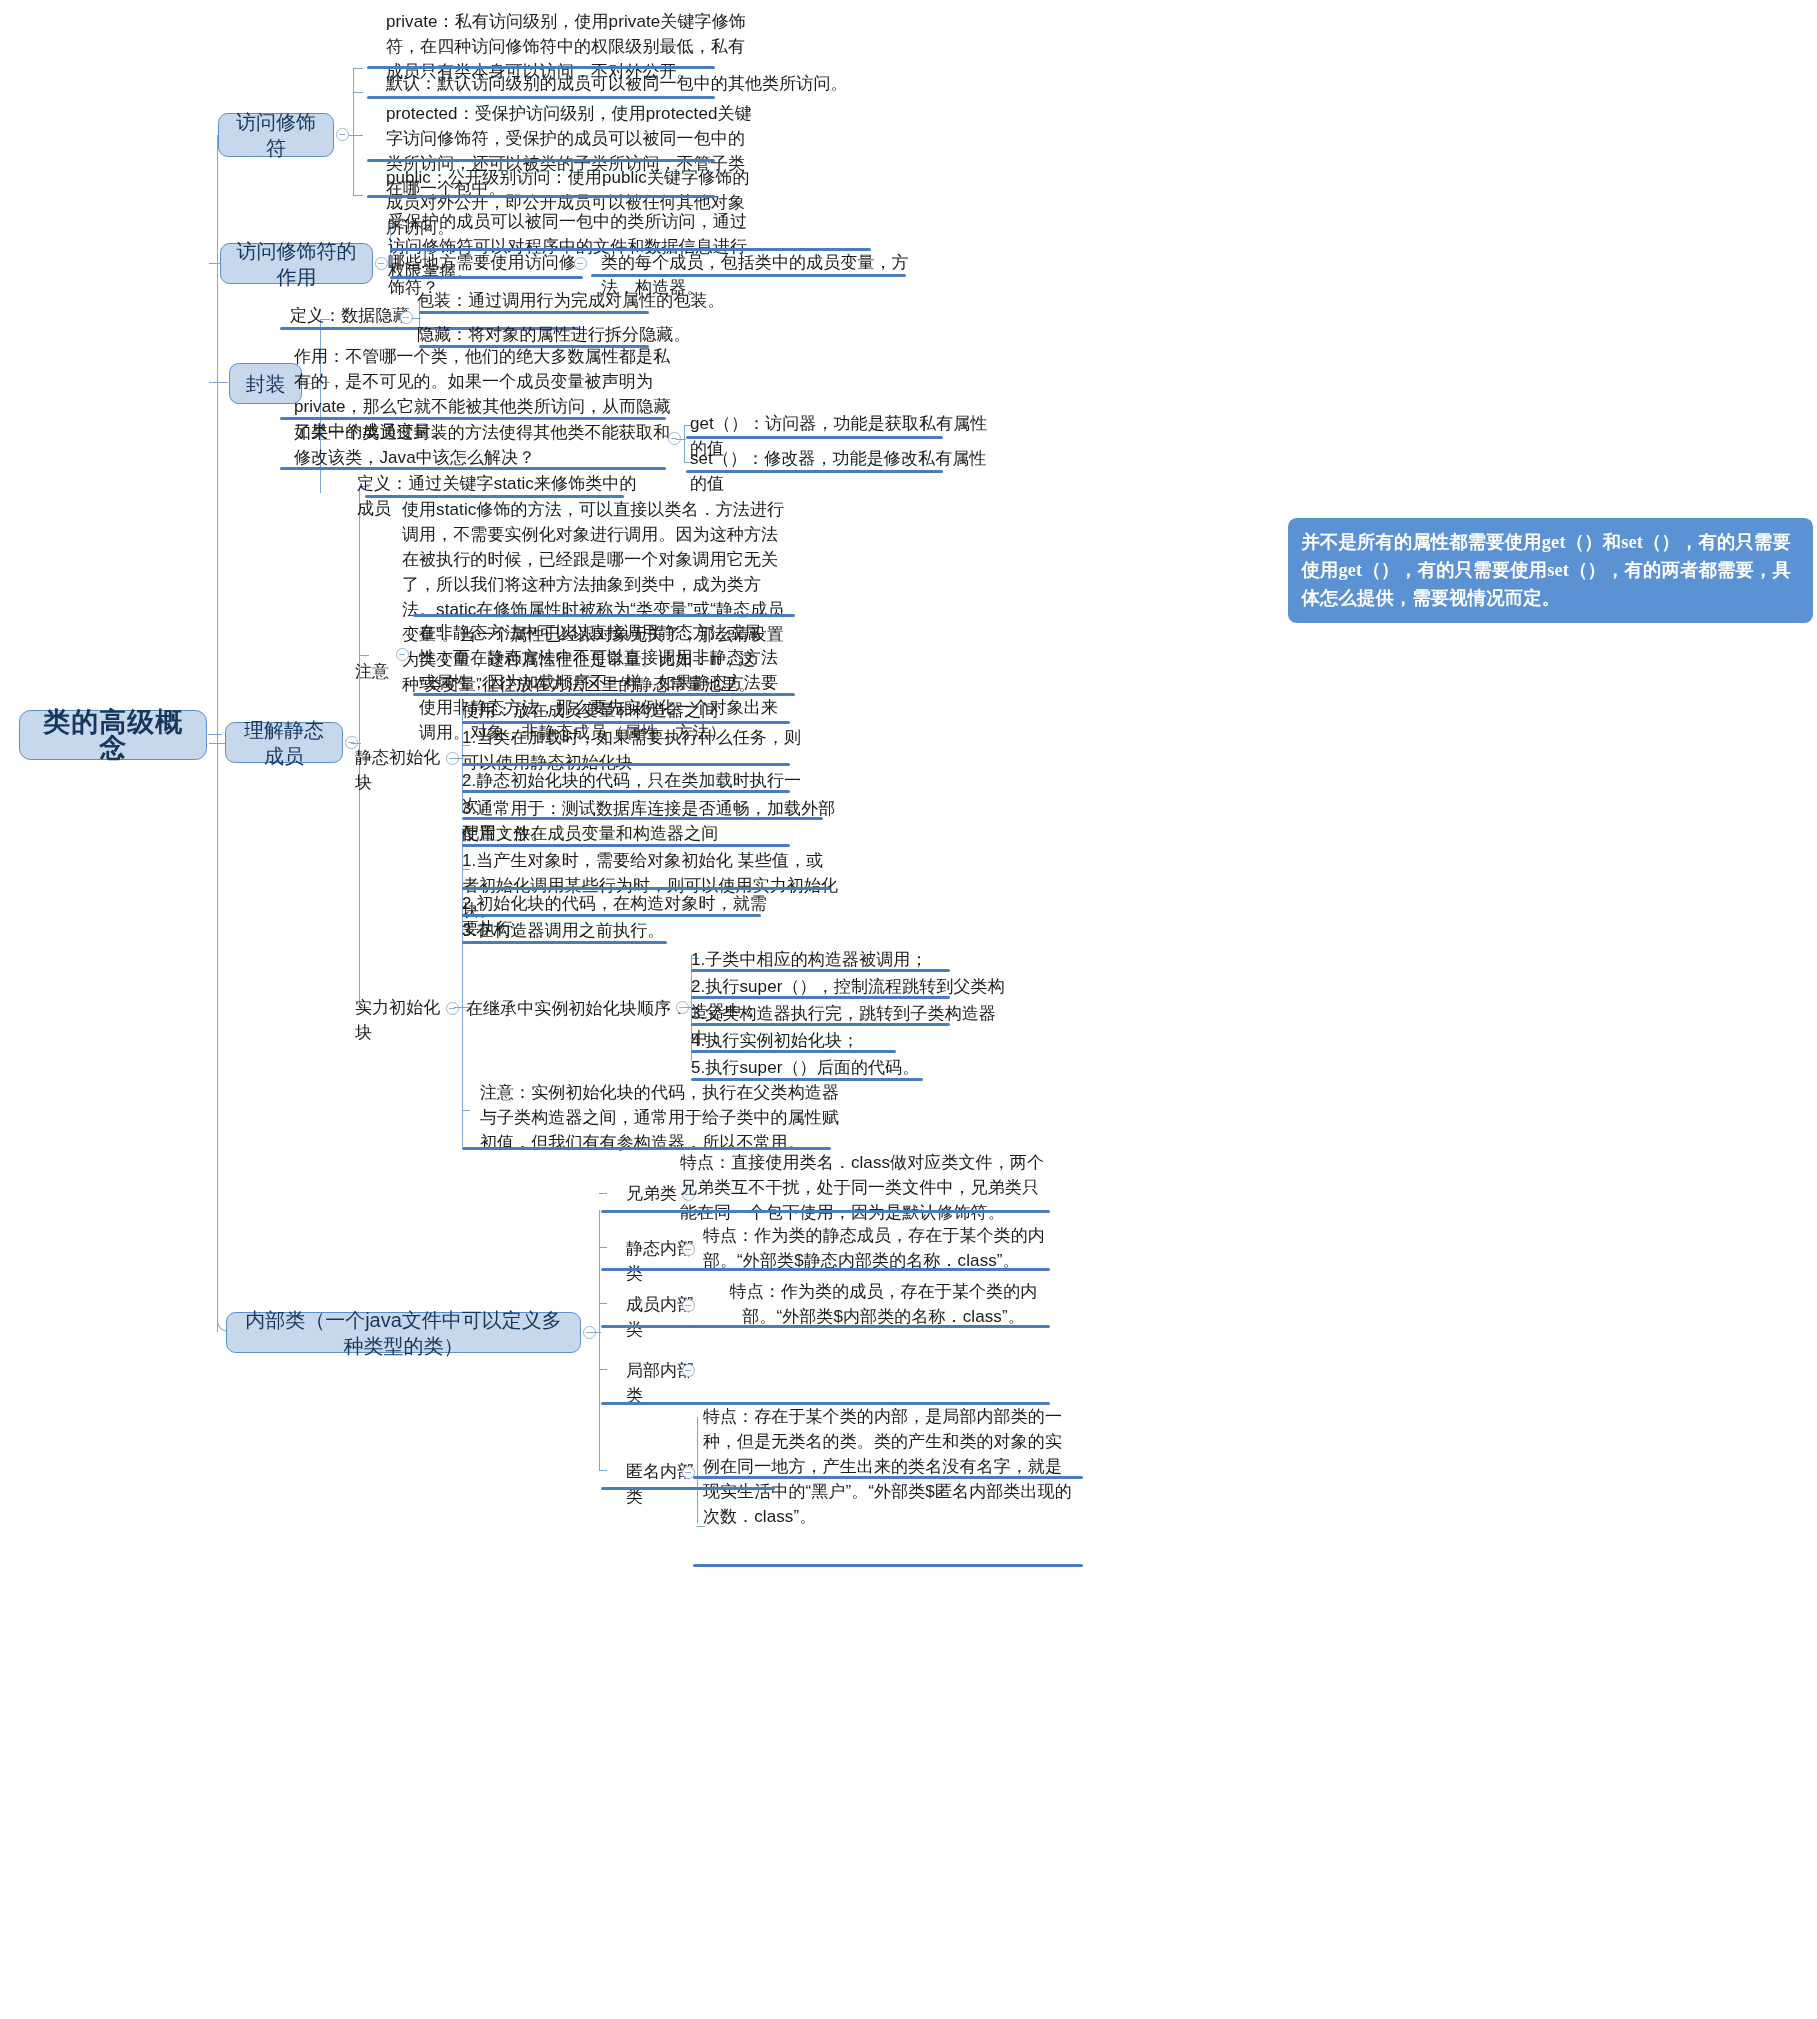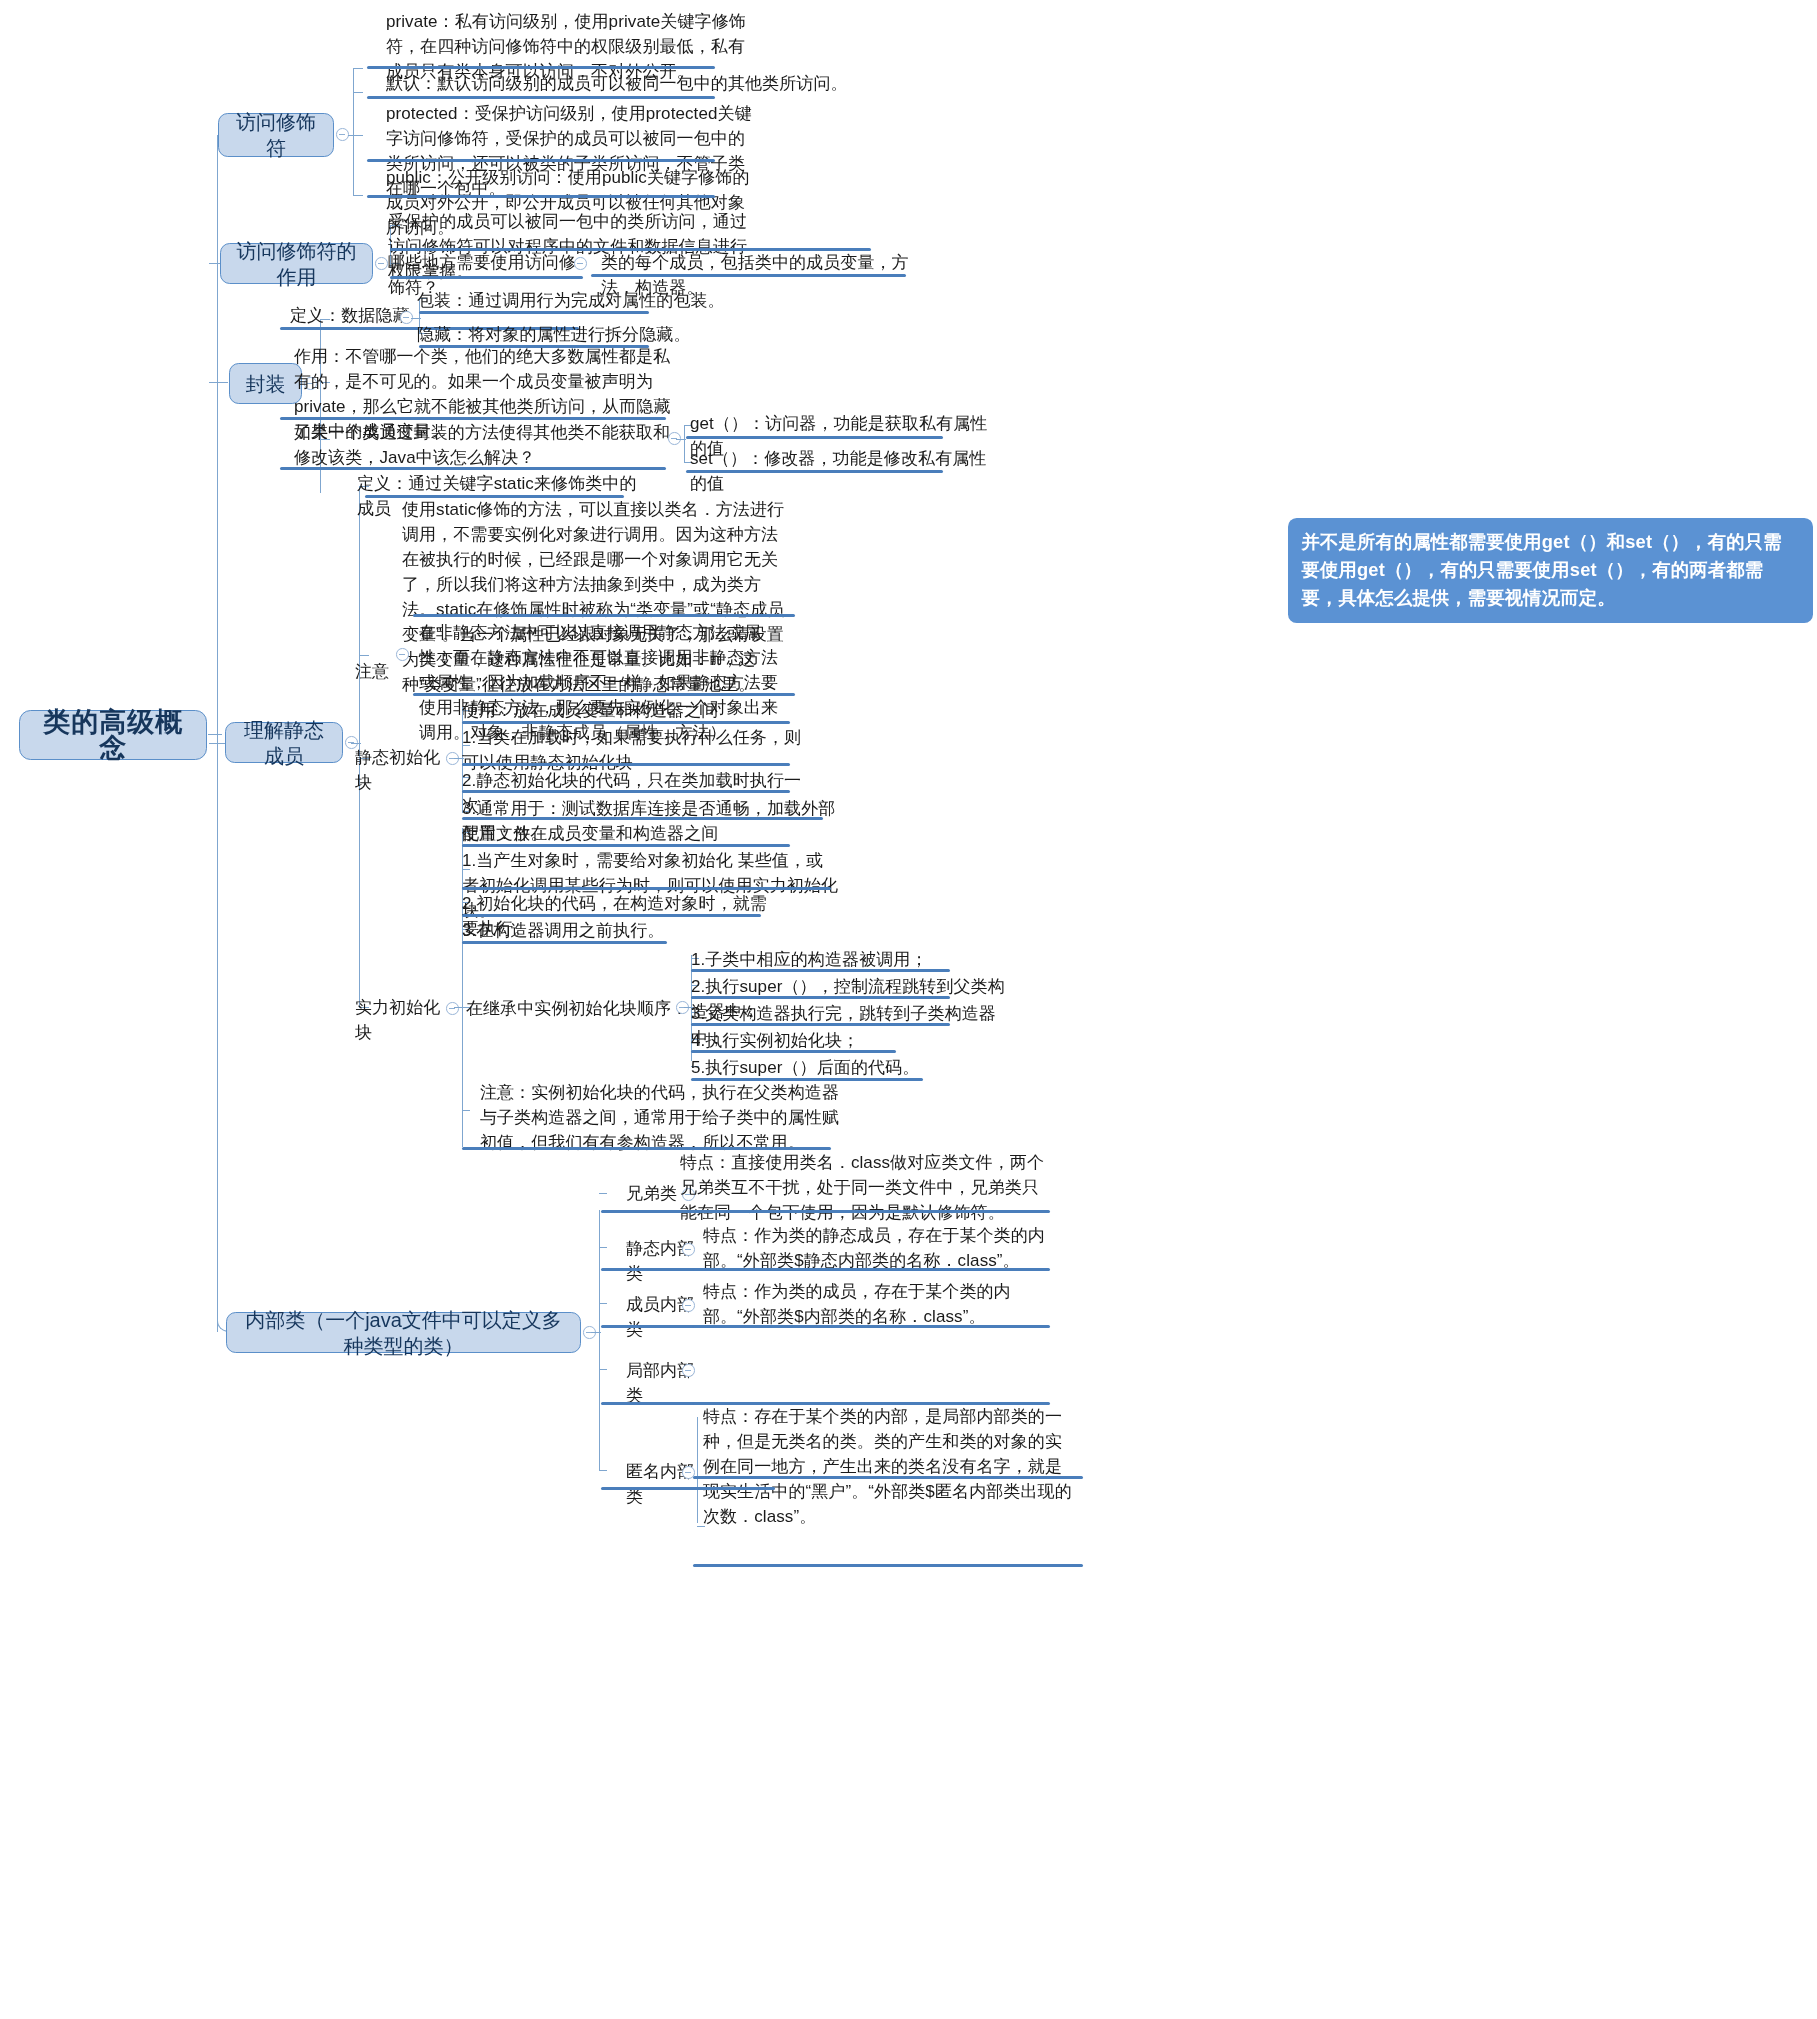--- a/index.html
+++ b/index.html
@@ -206,21 +206,21 @@
   <div class="hline" style="left:676px; top:439px; width:9.7px;"></div>
 
   <div class="hline" style="left:684px; top:425px; width:7.7px;"></div>
   <div class="txt" style="left:686px; top:410px; width:319px;">get（）：访问器，功能是获取私有属性的值</div>
   <div class="ubar" style="left:686px; top:436px; width:257px;"></div>
 
   <div class="hline" style="left:684px; top:462px; width:7.7px;"></div>
   <div class="txt" style="left:686px; top:445px; width:319px;">set（）：修改器，功能是修改私有属性的值</div>
   <div class="ubar" style="left:686px; top:470px; width:257px;"></div>
 
-  <div class="callout" style="left:1288px; top:518px; width:525px;">
+  <div class="callout" style="left:1288px; top:518px; width:525px;font-family:Liberation Serif, serif;">
     <span>并不是所有的属性都需要使用get（）和set（），有的只需要使用get（），有的只需要使用set（），有的两者都需要，具体怎么提供，需要视情况而定。</span>
   </div>
 
   <div class="hline" style="left:209px; top:743px; width:19.3px;"></div>
 
   <div class="box mid" style="left:225px; top:722px; width:118px; height:41px;">
     <span>理解静态成员</span>
   </div>
   <div class="knob" style="left:345px; top:736px;"></div>
 
@@ -337,21 +337,21 @@
   <div class="hline" style="left:599px; top:1247px; width:7.7px;"></div>
   <div class="txt" style="left:622px; top:1235px; width:93px;">静态内部类</div>
   <div class="knob" style="left:682px; top:1243px;"></div>
   <div class="txt" style="left:699px; top:1222px; width:369px;">特点：作为类的静态成员，存在于某个类的内部。“外部类$静态内部类的名称．class”。</div>
   <div class="ubar" style="left:601px; top:1268px; width:174px;"></div>
   <div class="ubar" style="left:693px; top:1268px; width:357px;"></div>
 
   <div class="hline" style="left:599px; top:1303px; width:7.7px;"></div>
   <div class="txt" style="left:622px; top:1291px; width:93px;">成员内部类</div>
   <div class="knob" style="left:682px; top:1299px;"></div>
-  <div class="txt" style="left:699px; top:1278px; width:369px;">特点：作为类的成员，存在于某个类的内部。“外部类$内部类的名称．class”。</div>
+  <div class="txt" style="left:699px; top:1278px; width:369px;text-align:center;">特点：作为类的成员，存在于某个类的内部。“外部类$内部类的名称．class”。</div>
   <div class="ubar" style="left:601px; top:1325px; width:174px;"></div>
   <div class="ubar" style="left:693px; top:1325px; width:357px;"></div>
 
   <div class="hline" style="left:599px; top:1369px; width:7.7px;"></div>
   <div class="txt" style="left:622px; top:1357px; width:93px;">局部内部类</div>
   <div class="knob" style="left:682px; top:1364px;"></div>
   <div class="ubar" style="left:601px; top:1402px; width:174px;"></div>
   <div class="ubar" style="left:693px; top:1402px; width:357px;"></div>
 
   <div class="hline" style="left:599px; top:1470px; width:7.7px;"></div>

